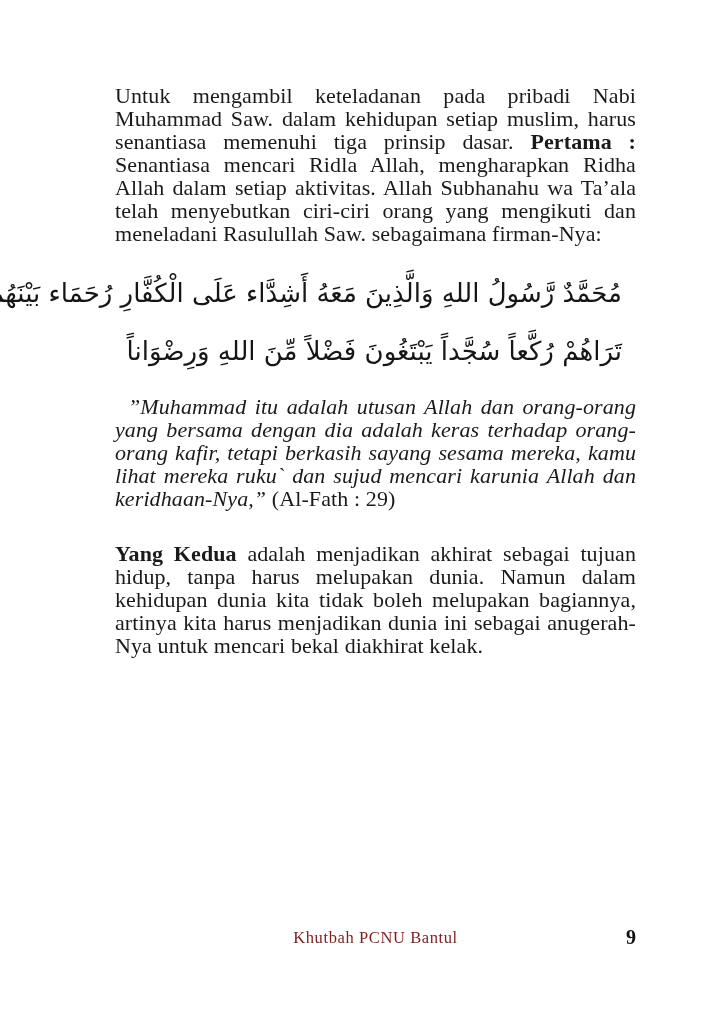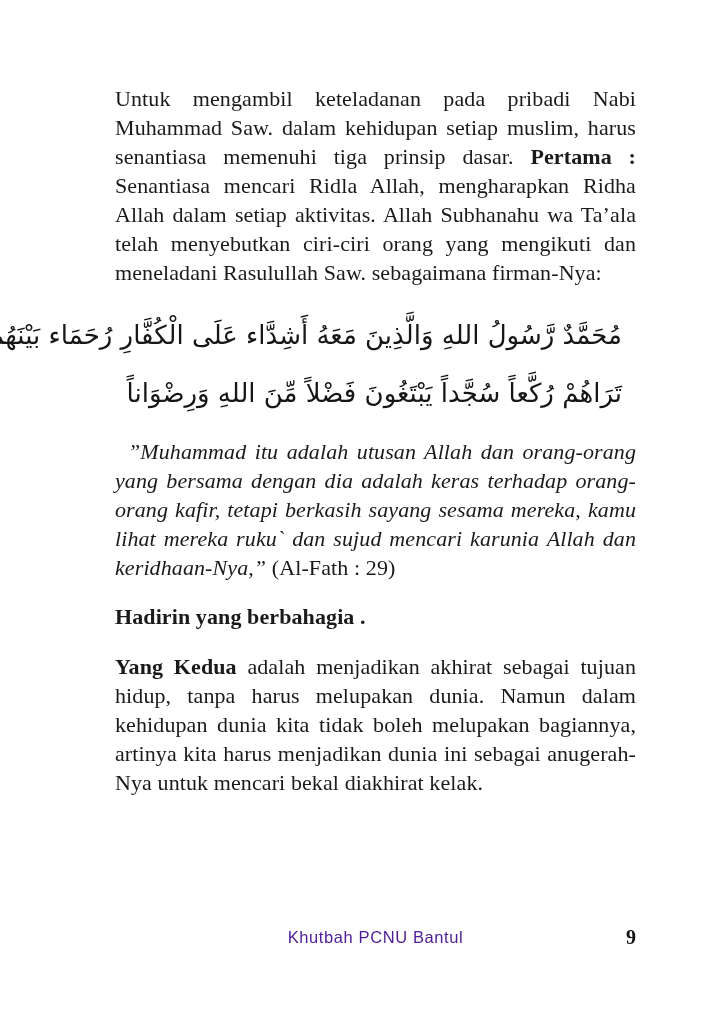--- a/index.html
+++ b/index.html
@@ -14,21 +14,21 @@
     color: #1a1a1a;
   }
   .content {
     position: absolute;
     left: 115px;
     top: 84px;
     width: 521px;
   }
   .body {
     font-size: 22px;
-    line-height: 29px;
+    line-height: 23px;
     margin: 0;
     letter-spacing: 0.1px;
   }
   .justify {
     text-align: justify;
     text-justify: inter-word;
   }
   .para-intro   { margin-bottom: 19px; }
   .arabic {
     direction: rtl;
@@ -38,42 +38,42 @@
     margin: 0 0 15px 0;
     padding-right: 14px;
   }
   .arabic-line {
     line-height: 58px;
     text-align: right;
     white-space: nowrap;
   }
   .translation {
     text-indent: 13px;
-    margin-bottom: 20px;
+    margin-bottom: 32px;
   }
   .translation .it { font-style: italic; }
   .heading-bold {
     font-weight: bold;
     margin-bottom: 21px;
   }
   .para-second  { margin-bottom: 8px; }
   .closing-line { margin-bottom: 0; }
   .bold { font-weight: bold; }
   .footer {
     position: absolute;
     left: 115px;
     top: 928px;
     width: 521px;
     text-align: center;
   }
   .footer-title {
-    font-family: Liberation Sans, sans-serif;
+    font-family: Liberation Serif, serif;
     font-size: 16.5px;
     letter-spacing: 0.6px;
-    color: #4c1d95;
+    color: #7f1d1d;
   }
   .footer-page {
     position: absolute;
     right: 0;
     top: -2px;
     font-family: "Liberation Serif", serif;
     font-size: 20px;
     font-weight: bold;
     color: #111111;
   }
@@ -86,21 +86,20 @@
 
     <p class="body justify para-intro"><span>Untuk mengambil keteladanan pada pribadi Nabi Muhammad Saw. dalam kehidupan setiap muslim, harus senantiasa memenuhi tiga prinsip dasar. </span><span class="bold">Pertama :</span><span> Senantiasa mencari Ridla Allah, mengharapkan Ridha Allah dalam setiap aktivitas. Allah Subhanahu wa Ta’ala telah menyebutkan ciri-ciri orang yang mengikuti dan meneladani Rasulullah Saw. sebagaimana firman-Nya:</span></p>
 
     <div class="arabic" dir="rtl">
       <div class="arabic-line">مُحَمَّدٌ رَّسُولُ اللهِ وَالَّذِينَ مَعَهُ أَشِدَّاء عَلَى الْكُفَّارِ رُحَمَاء بَيْنَهُمْ</div>
       <div class="arabic-line">تَرَاهُمْ رُكَّعاً سُجَّداً يَبْتَغُونَ فَضْلاً مِّنَ اللهِ وَرِضْوَاناً</div>
     </div>
 
     <p class="body justify translation"><span class="it">”Muhammad itu adalah utusan Allah dan orang-orang yang bersama dengan dia adalah keras terhadap orang-orang kafir, tetapi berkasih sayang sesama mereka, kamu lihat mereka ruku` dan sujud mencari karunia Allah dan keridhaan-Nya,”</span><span> (Al-Fath : 29)</span></p>
 
-    <p class="body heading-bold">Hadirin yang berbahagia .</p>
 
     <p class="body justify para-second"><span class="bold">Yang Kedua</span><span> adalah menjadikan akhirat sebagai tujuan hidup, tanpa harus melupakan dunia. Namun dalam kehidupan dunia kita tidak boleh melupakan bagiannya, artinya kita harus menjadikan dunia ini sebagai anugerah-Nya untuk mencari bekal diakhirat kelak.</span></p>
 
 
   </div>
 
   <div class="footer">
     <span class="footer-title">Khutbah PCNU Bantul</span>
     <span class="footer-page">9</span>
   </div>

